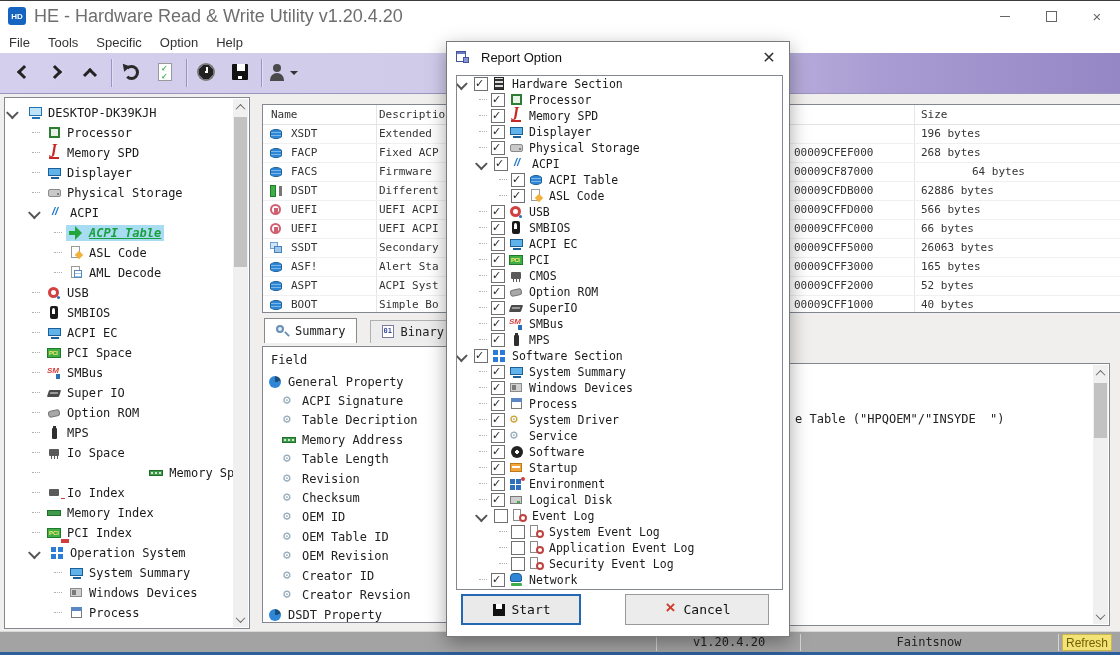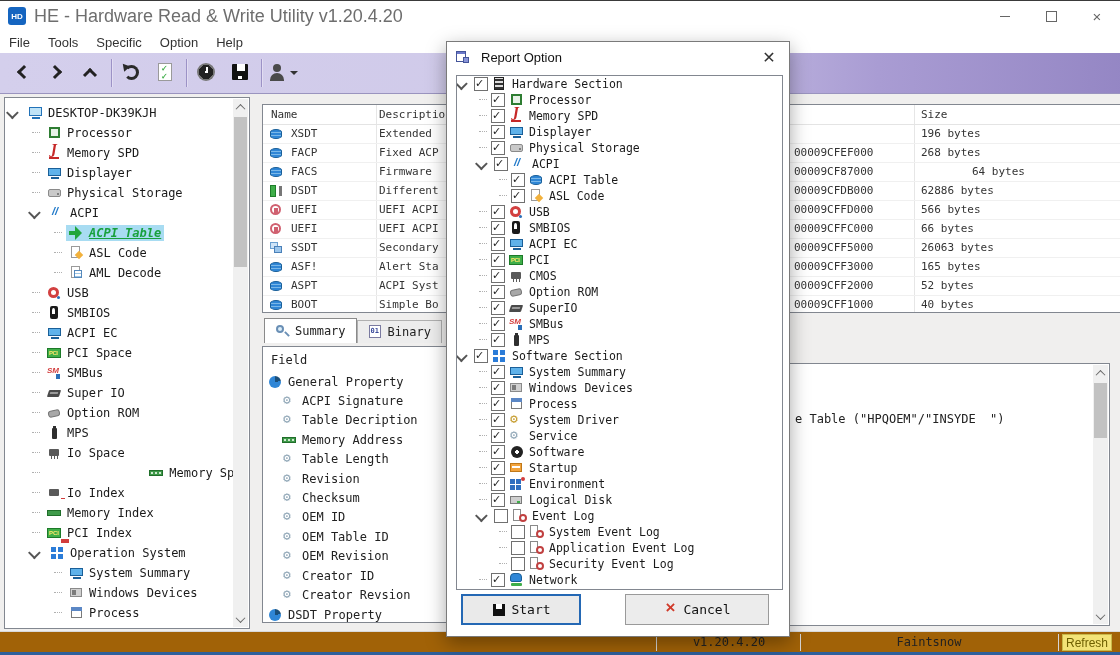--- a/index.html
+++ b/index.html
@@ -144,21 +144,21 @@
   
   #table-panel{left:262px;top:103px;width:996px;height:209px;}
   .hrow{position:absolute;left:0;top:0;width:100%;height:19px;border-bottom:1px solid #e4e4e4;}
   .cell{position:absolute;top:0;height:19px;display:flex;align-items:center;
         font:11px "DejaVu Sans Mono",monospace;color:#333;white-space:nowrap;}
   .gridline{position:absolute;top:0;bottom:0;width:1px;background:#e6e6e6;}
   .drow{position:absolute;left:0;width:100%;height:19px;border-bottom:1px solid #f0f0f0;}
   
   #tabs{position:absolute;left:264px;top:318px;height:24px;display:flex;align-items:flex-end;}
   .tab{height:22px;display:flex;align-items:center;padding:0 10px;font:12px "DejaVu Sans Mono",monospace;color:#222;
-       background:#ededed;border:1px solid #b0b0b0;border-bottom:none;margin-right:0;}
+       background:#ededed;border:1px solid #b0b0b0;border-bottom:none;margin-right:13px;}
   .tab.active{background:#fff;height:24px;border-color:#8a8a8a;}
   
   #field-panel{left:262px;top:345px;width:524px;height:277px;overflow:hidden;}
   .frow{position:absolute;left:0;width:100%;height:19px;display:flex;align-items:center;
         font:12px "DejaVu Sans Mono",monospace;color:#222;white-space:nowrap;}
   
   #text-panel{left:788px;top:362px;width:322px;height:263px;}
   #summary-text{position:absolute;left:6px;top:48px;font:12px "DejaVu Sans Mono",monospace;color:#222;white-space:pre;}
   
   #dialog{position:absolute;left:446px;top:40px;width:344px;height:596px;background:#fff;border:1px solid #7a7a7a;
@@ -170,21 +170,21 @@
   #dlg-treebox{position:absolute;left:9px;top:33px;width:325px;height:513px;background:#fff;border:1px solid #828790;overflow:hidden;}
   .dlgrow{position:absolute;left:0;width:100%;height:16px;display:flex;align-items:center;
           font:11.5px "DejaVu Sans Mono",monospace;color:#1a1a1a;white-space:nowrap;}
   .cb{display:inline-block;width:12px;height:12px;background:#fff;border:1px solid #707070;flex:none;margin-right:4px;position:relative;}
   .cb.on::after{content:"✓";position:absolute;left:0;top:-1px;font:bold 11px "DejaVu Sans",sans-serif;color:#222;}
   .dlg-btn{position:absolute;height:31px;display:flex;align-items:center;justify-content:center;
            font:13px "DejaVu Sans Mono",monospace;color:#111;background:#ececec;border:1px solid #9a9a9a;box-sizing:border-box;}
   #btn-start{left:14px;top:552px;width:120px;border:2px solid #2468b4;background:#eaeaea;}
   #btn-cancel{left:178px;top:552px;width:144px;}
   
-  #statusbar{position:absolute;left:0;top:630px;width:100%;height:21px;background:#a16207;border-top:1px solid #d9d9d9;
+  #statusbar{position:absolute;left:0;top:630px;width:100%;height:21px;background:#a3a3a3;border-top:1px solid #d9d9d9;
              font:12px "DejaVu Sans Mono",monospace;color:#222;}
   .sb-div{position:absolute;top:2px;bottom:2px;width:1px;background:#d5d5d5;}
   #sb-version{position:absolute;left:658px;width:142px;text-align:center;top:3px;}
   #sb-user{position:absolute;left:800px;width:258px;text-align:center;top:3px;}
   #sb-refresh{position:absolute;left:1062px;top:2px;width:50px;height:17px;background:#f3e377;border:1px solid #c8b94a;
               font:12px "Liberation Sans",sans-serif;color:#6e5f00;display:flex;align-items:center;justify-content:center;}
   #bottom-edge{position:absolute;left:0;top:651px;width:100%;height:4px;background:#2e5f9b;}
   .lbl{display:inline-block;}
 </style>
 </head>

